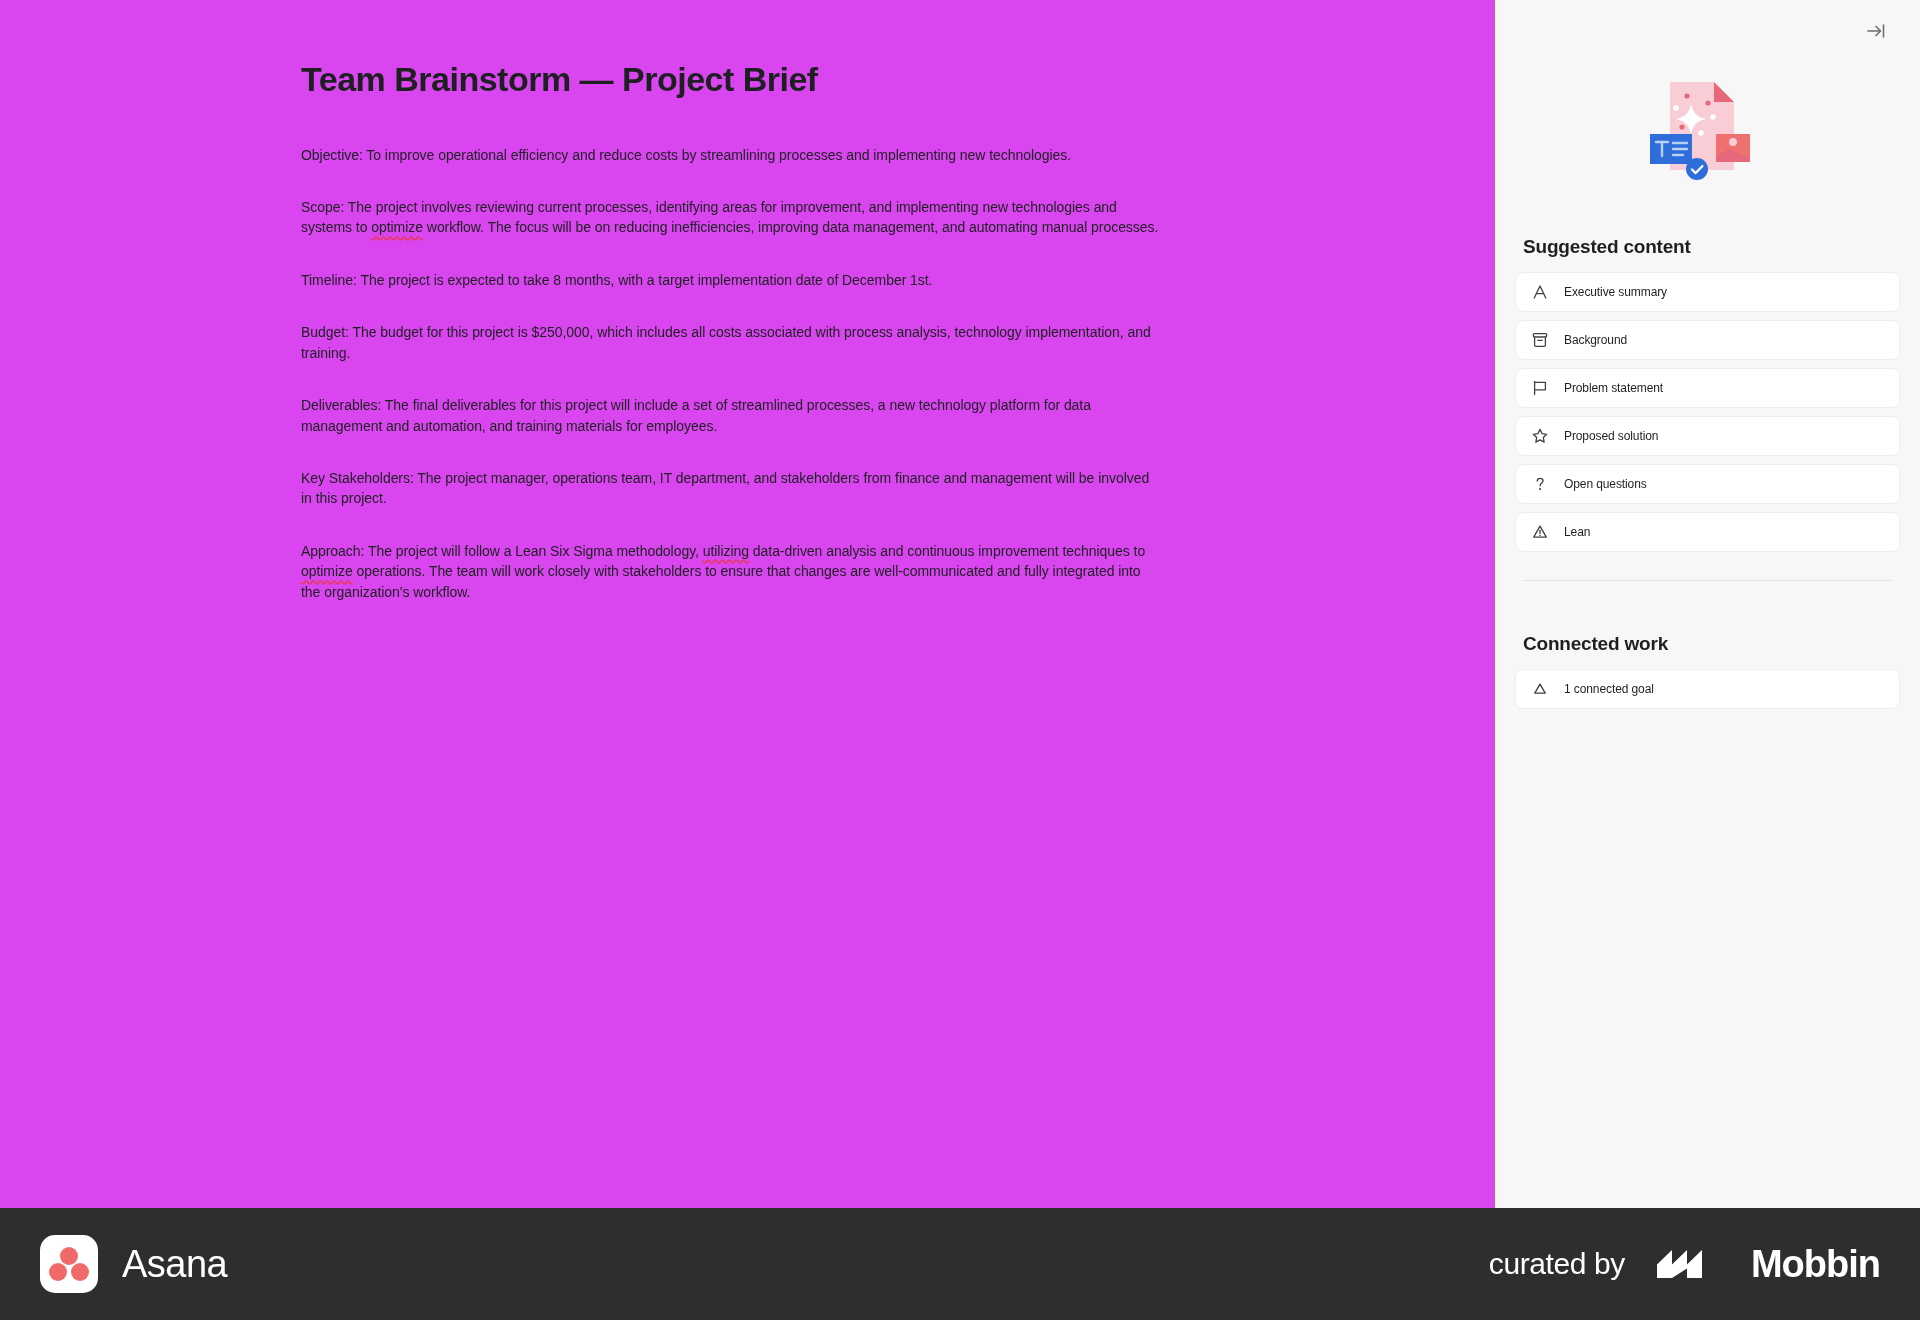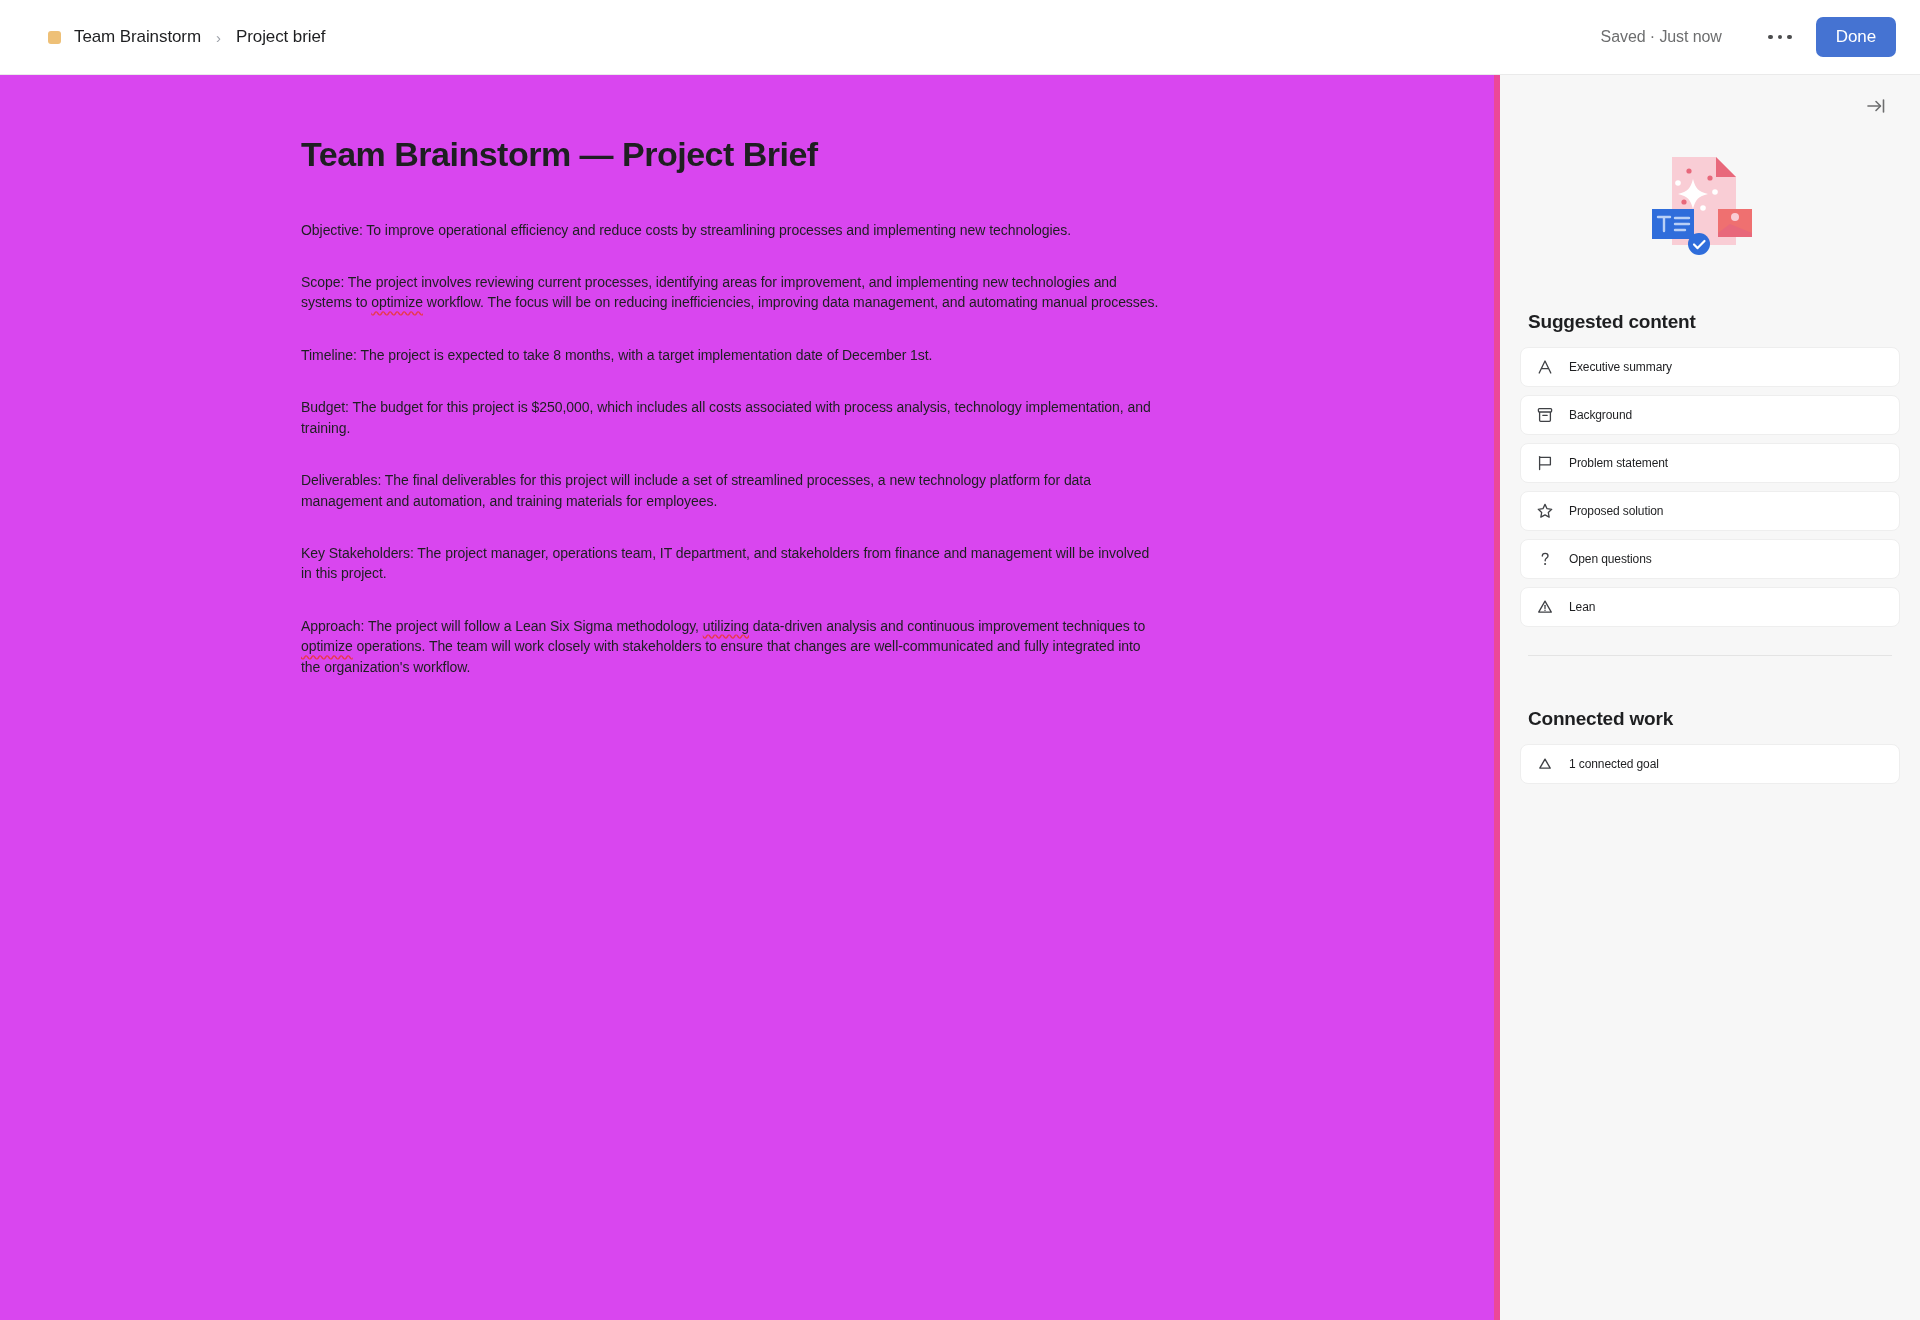--- a/index.html
+++ b/index.html
@@ -78,21 +78,21 @@
   .sp {
     text-decoration: underline wavy #e8384f;
     text-decoration-skip-ink:none;
     text-underline-offset:3px;
   }
 
   
   .sidebar {
     flex:0 0 426px; width:426px;
     background:#f7f7f7;
-    border-left:6px solid #ec4899;
+    border-left:1px solid #ec4899;
     padding:0 20px;
     overflow:hidden;
     position:relative;
   }
   .collapse-row { height:62px; display:flex; align-items:center; justify-content:flex-end; padding-right:8px; }
   .collapse-btn {
     width:32px; height:32px; border:none; background:transparent;
     display:flex; align-items:center; justify-content:center; cursor:pointer;
     border-radius:6px;
   }
@@ -148,38 +148,20 @@
     color:#fff; font-size:30px; letter-spacing:-0.4px;
   }
   .mobbin { display:flex; align-items:center; gap:18px; }
   .mobbin-word { color:#fff; font-size:38px; font-weight:bold; letter-spacing:-1px; }
 </style>
 </head>
 <body>
 
 <div class="app">
 
-  <div class="topbar">
-    <div class="breadcrumb">
-      <span class="bc-dot"></span>
-      <span class="bc-link">Team Brainstorm</span>
-      <span class="bc-sep">›</span>
-      <span class="bc-current">Project brief</span>
-    </div>
-
-    <div class="topbar-right">
-      <span class="saved-text">Saved · Just now</span>
-      <button class="dots-btn">
-        <span></span>
-        <span></span>
-        <span></span>
-      </button>
-      <button class="done-btn">Done</button>
-    </div>
-  </div>
 
   <div class="body-split">
 
     <div class="doc-pane">
       <div class="doc-inner">
         <h1 class="doc-title">Team Brainstorm — Project Brief</h1>
 
         <p class="doc-p">
           <span>Objective: To improve operational efficiency and reduce costs by streamlining processes and implementing new technologies.</span>
         </p>
@@ -328,14 +310,33 @@
               </svg>
             </span>
             <span class="card-label">1 connected goal</span>
           </div>
         </div>
       </div>
 
     </div>
   </div>
 
+  <div class="footer">
+    <div class="brand">
+      <span class="asana-mark">
+        <i class="d1"></i>
+        <i class="d2"></i>
+        <i class="d3"></i>
+      </span>
+      <span class="asana-word">Asana</span>
+    </div>
+    <div class="footer-right">
+      <span class="curated">curated by</span>
+      <span class="mobbin">
+        <svg width="78" height="44" viewBox="0 0 78 44">
+          <path d="M2 36V22.5L17 8v14.5L32 8v14.5L47 8v28H32v-9.5L17 36H2z" fill="#ffffff"></path>
+        </svg>
+        <span class="mobbin-word">Mobbin</span>
+      </span>
+    </div>
+  </div>
 
 </div>
 
 </body></html>

